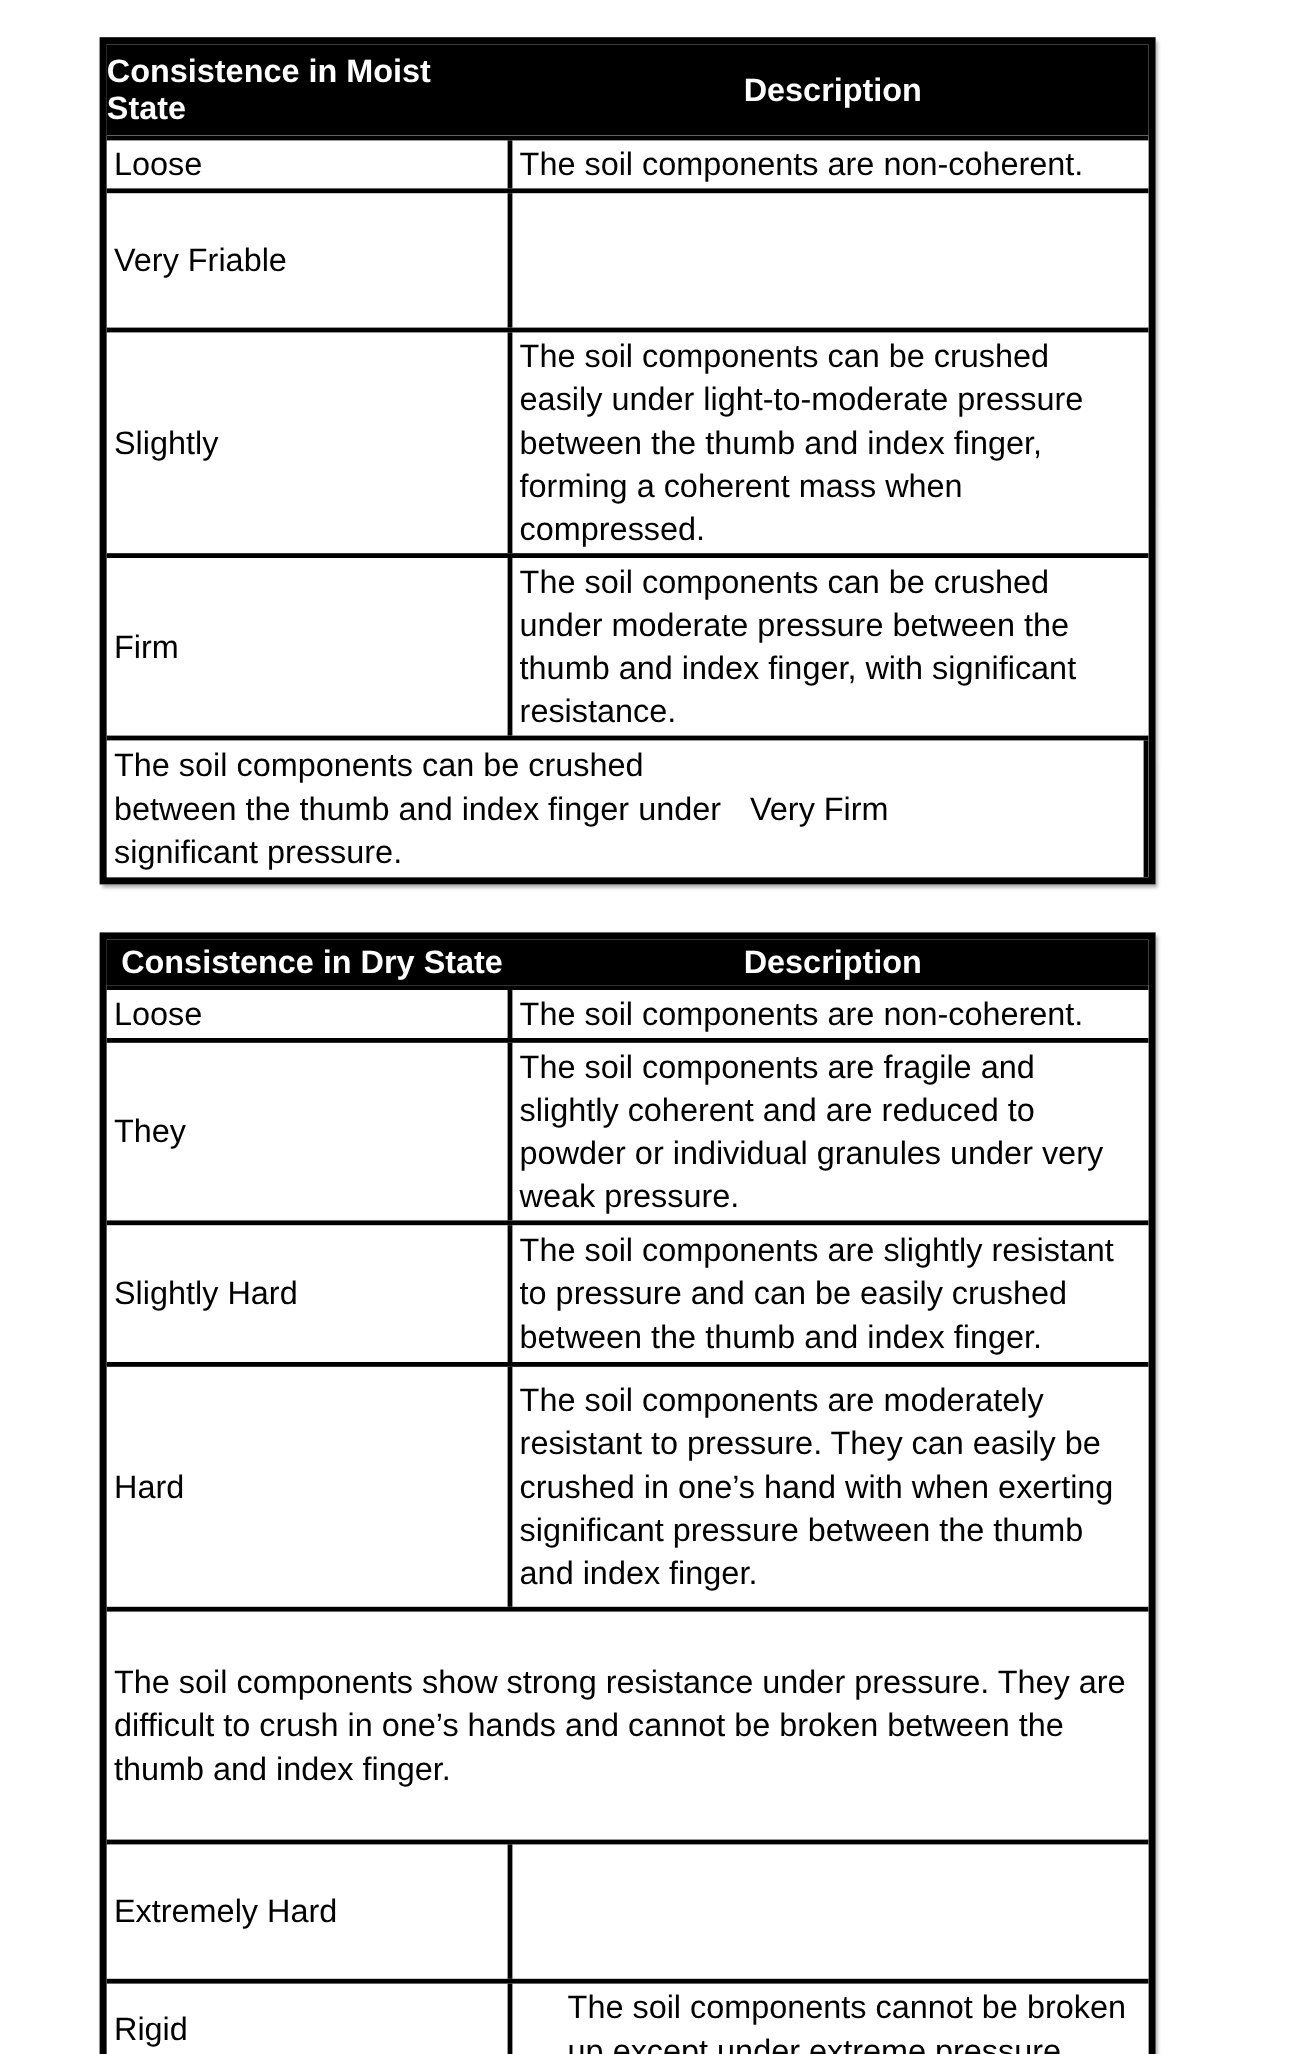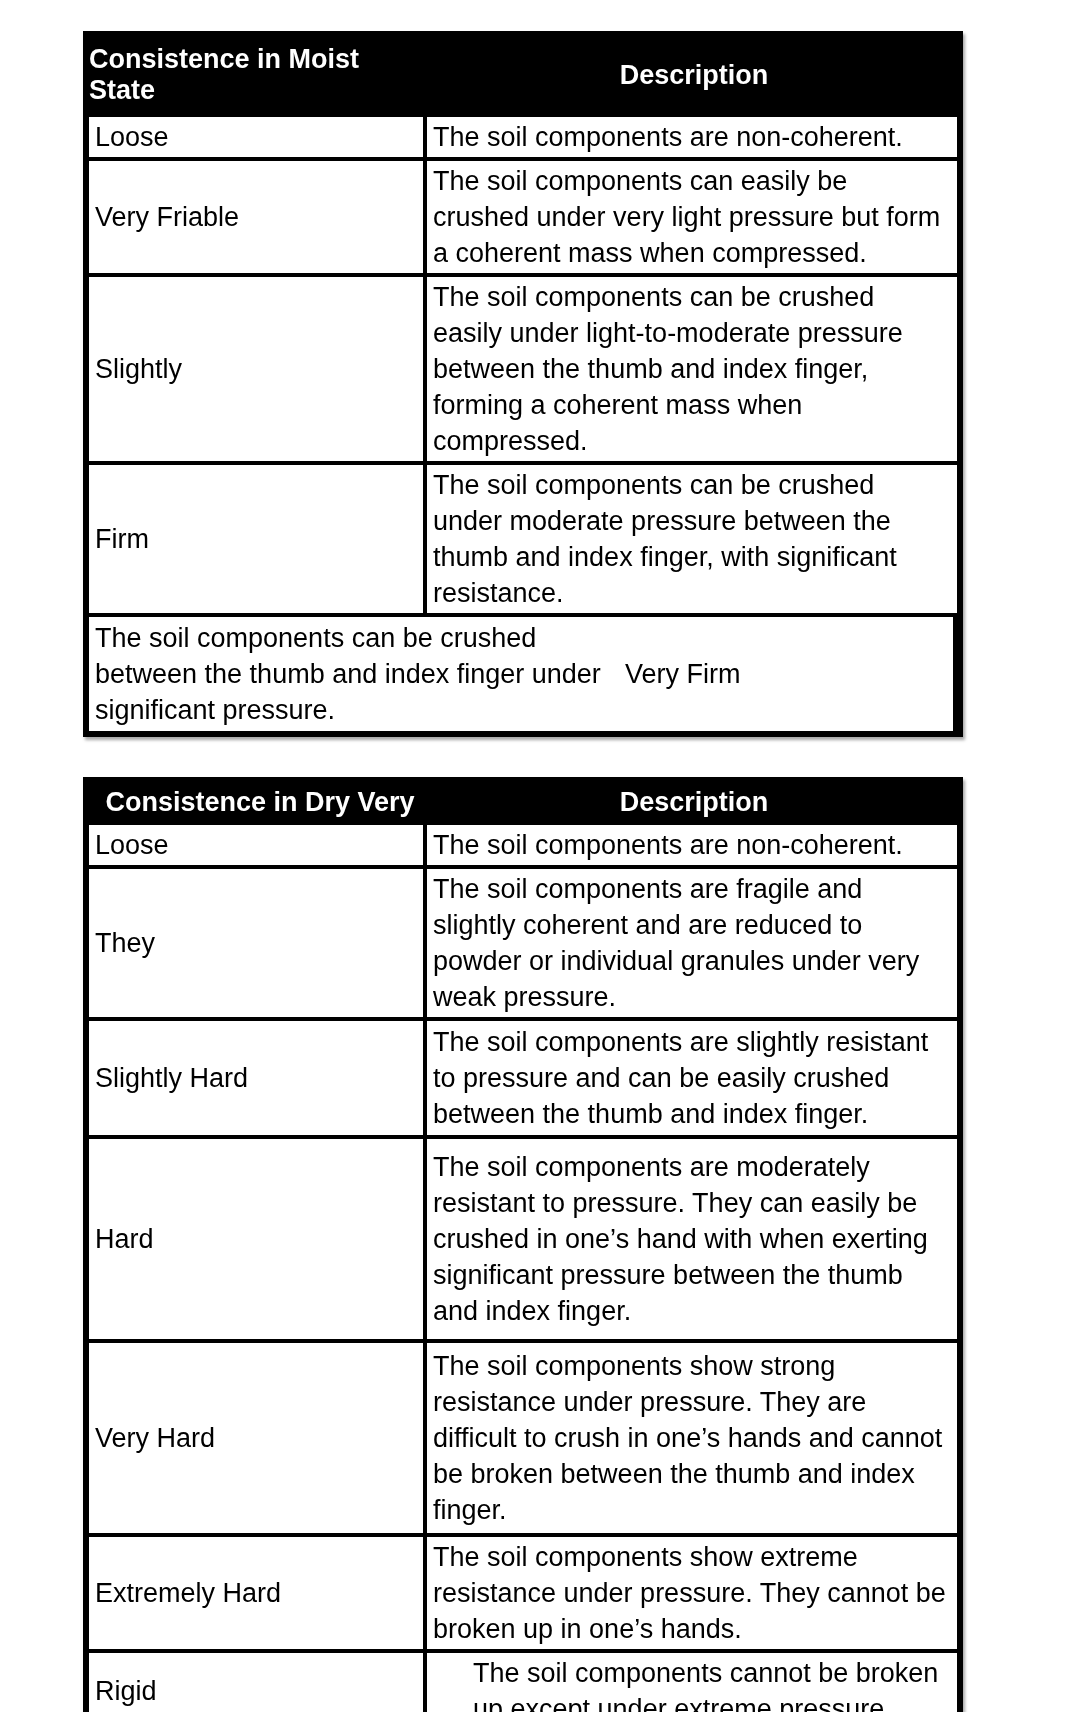--- a/index.html
+++ b/index.html
@@ -87,66 +87,63 @@
       <div class="th col1">Consistence in Moist State</div>
       <div class="th col2">Description</div>
     </div>
     <div class="tbody">
         <div class="row">
           <div class="cell term">Loose</div>
           <div class="cell desc">The soil components are non-coherent.</div>
         </div>
         <div class="row">
           <div class="cell term">Very Friable</div>
-          <div class="cell desc">The soil components can easily be crushed under very light pressure but form a coherent mass when compressed.</div>
         </div>
         <div class="row">
           <div class="cell term">Slightly</div>
           <div class="cell desc">The soil components can be crushed easily under light-to-moderate pressure between the thumb and index finger, forming a coherent mass when compressed.</div>
         </div>
         <div class="row">
           <div class="cell term">Firm</div>
           <div class="cell desc">The soil components can be crushed under moderate pressure between the thumb and index finger, with significant resistance.</div>
         </div>
         <div class="row">
           <div class="cell desc">The soil components can be crushed between the thumb and index finger under significant pressure.</div>
           <div class="cell term">Very Firm</div>
         </div>
       </div>
   </section>
 
   <section class="doc-table" id="table-dry">
     <div class="thead">
-      <div class="th col1">Consistence in Dry Very</div>
+      <div class="th col1">Consistence in Dry State</div>
       <div class="th col2">Description</div>
     </div>
     <div class="tbody">
         <div class="row">
           <div class="cell term">Loose</div>
           <div class="cell desc">The soil components are non-coherent.</div>
         </div>
         <div class="row">
           <div class="cell term">They</div>
           <div class="cell desc">The soil components are fragile and slightly coherent and are reduced to powder or individual granules under very weak pressure.</div>
         </div>
         <div class="row">
           <div class="cell term">Slightly Hard</div>
           <div class="cell desc">The soil components are slightly resistant to pressure and can be easily crushed between the thumb and index finger.</div>
         </div>
         <div class="row">
           <div class="cell term">Hard</div>
           <div class="cell desc">The soil components are moderately resistant to pressure. They can easily be crushed in one’s hand with when exerting significant pressure between the thumb and index finger.</div>
         </div>
         <div class="row">
-          <div class="cell term">Very Hard</div>
           <div class="cell desc">The soil components show strong resistance under pressure. They are difficult to crush in one’s hands and cannot be broken between the thumb and index finger.</div>
         </div>
         <div class="row">
           <div class="cell term">Extremely Hard</div>
-          <div class="cell desc">The soil components show extreme resistance under pressure. They cannot be broken up in one’s hands.</div>
         </div>
         <div class="row">
           <div class="cell term">Rigid</div>
           <div class="cell desc">The soil components cannot be broken up except under extreme pressure.</div>
         </div>
       </div>
   </section>
 
 </div>
 

